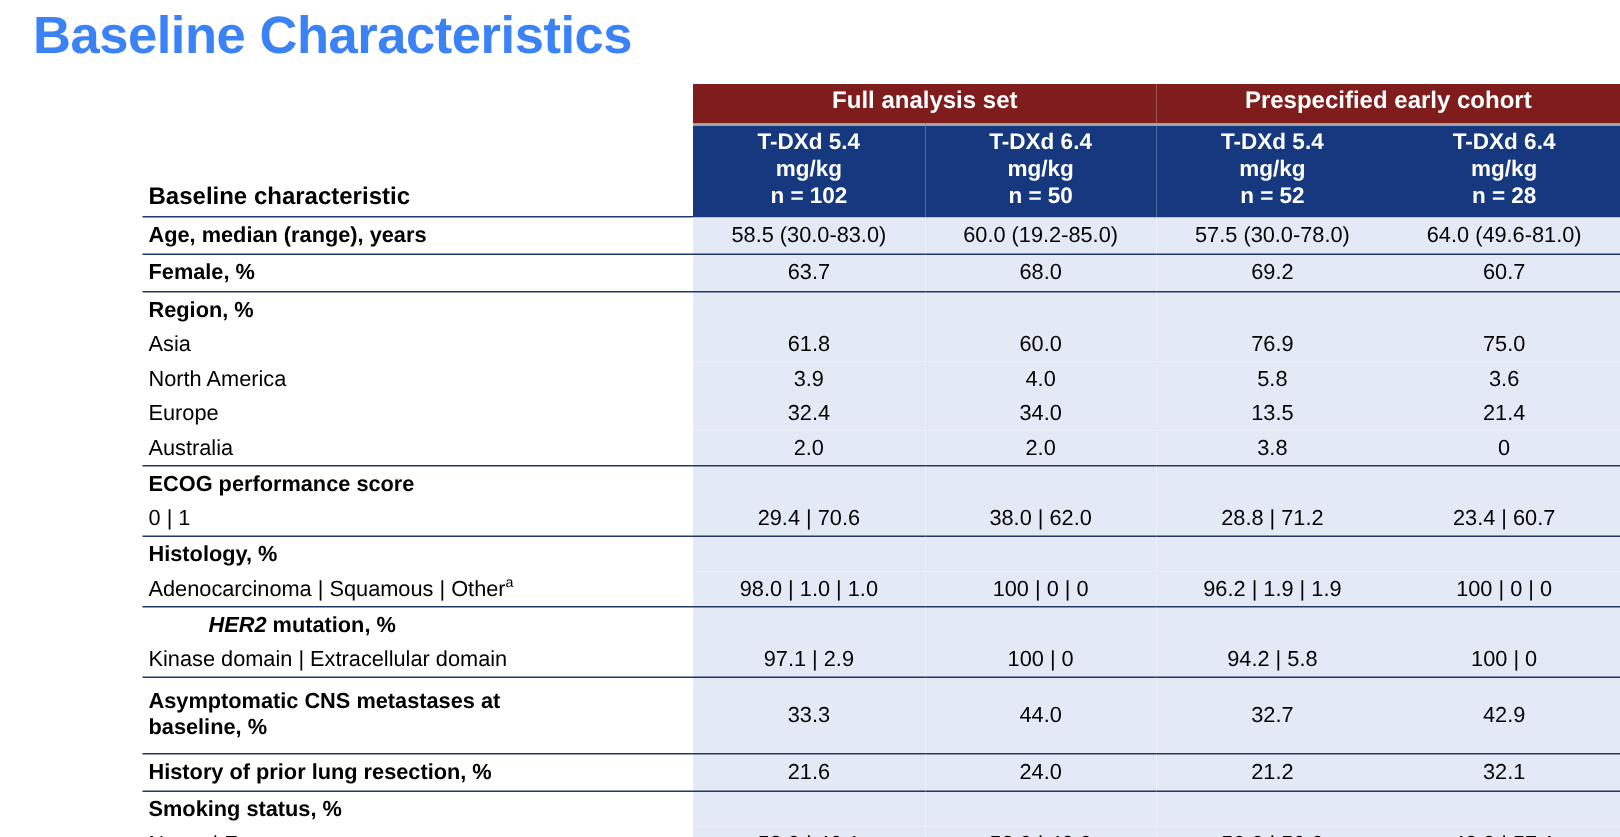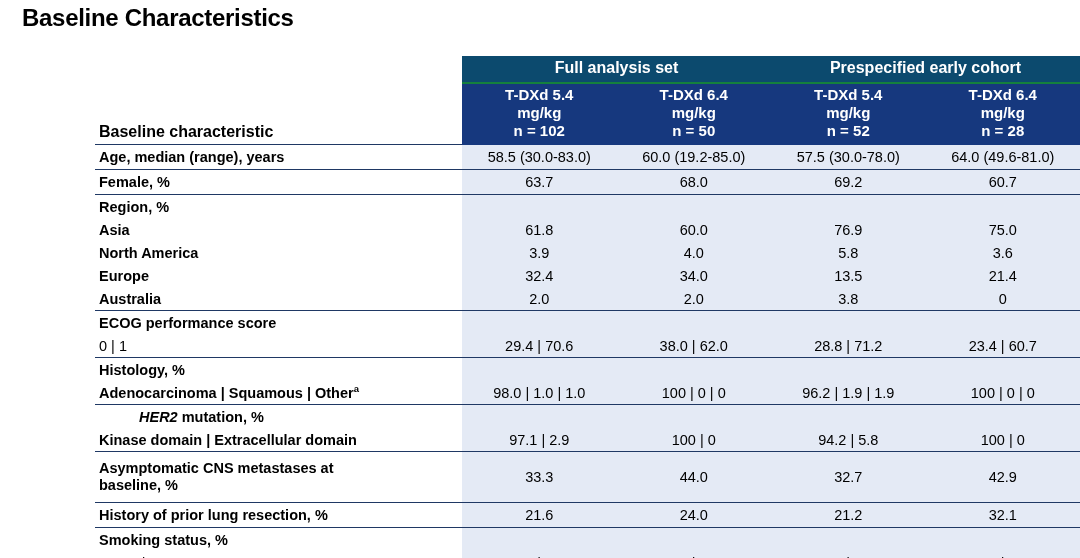--- a/index.html
+++ b/index.html
@@ -19,23 +19,23 @@
     width: 1080px;
     height: 558px;
     background: #ffffff;
   }
 
   
   #slide-title {
     position: absolute;
     left: 22px;
     top: 4px;
-    font-size: 24px;
+    font-size: 35px;
     font-weight: bold;
-    color: #000000;
+    color: #3b82f6;
     letter-spacing: -0.3px;
     white-space: nowrap;
   }
 
   
   #table-wrap {
     position: absolute;
     left: 95px;
     top: 56px;
     width: 985px;
@@ -47,28 +47,28 @@
     width: 985px;
     font-size: 14.5px;
     color: #000000;
   }
 
   col.label-col  { width: 367px; }
   col.data-col   { width: 154.5px; }
 
   
   tr.group-head th {
-    background: #0c4a6e;
+    background: #7f1d1d;
     color: #ffffff;
     font-size: 16px;
     font-weight: bold;
     text-align: center;
     padding: 4px 0 5px 0;
     line-height: 1.05;
-    border-bottom: 2px solid #15803d;
+    border-bottom: 2px solid #a3a3a3;
   }
   tr.group-head th.blank-head {
     background: #ffffff;
     border-bottom: none;
   }
 
   tr.col-head th {
     background: #16387E;
     color: #ffffff;
     font-size: 15px;
@@ -103,21 +103,21 @@
     background: #E4EAF5;
     text-align: center;
   }
 
   .rowband {
     border-bottom: 1.6px solid #1F3864;
   }
 
   .bold    { font-weight: bold; }
   .italic  { font-style: italic; margin-left: 40px; }
-  .indent  { padding-left: 30px; font-weight: bold; }
+  .indent  { padding-left: 30px; font-weight: normal; }
   .indent2 { padding-left: 42px; font-weight: normal; }
 
   .cell-h-single { height: 24px; }
   .cell-h-sub    { height: 23px; }
   .cell-h-two    { height: 46px; }
 
   sup { font-size: 9.5px; vertical-align: super; line-height: 0; }
 
   .twoline {
     line-height: 1.22;

